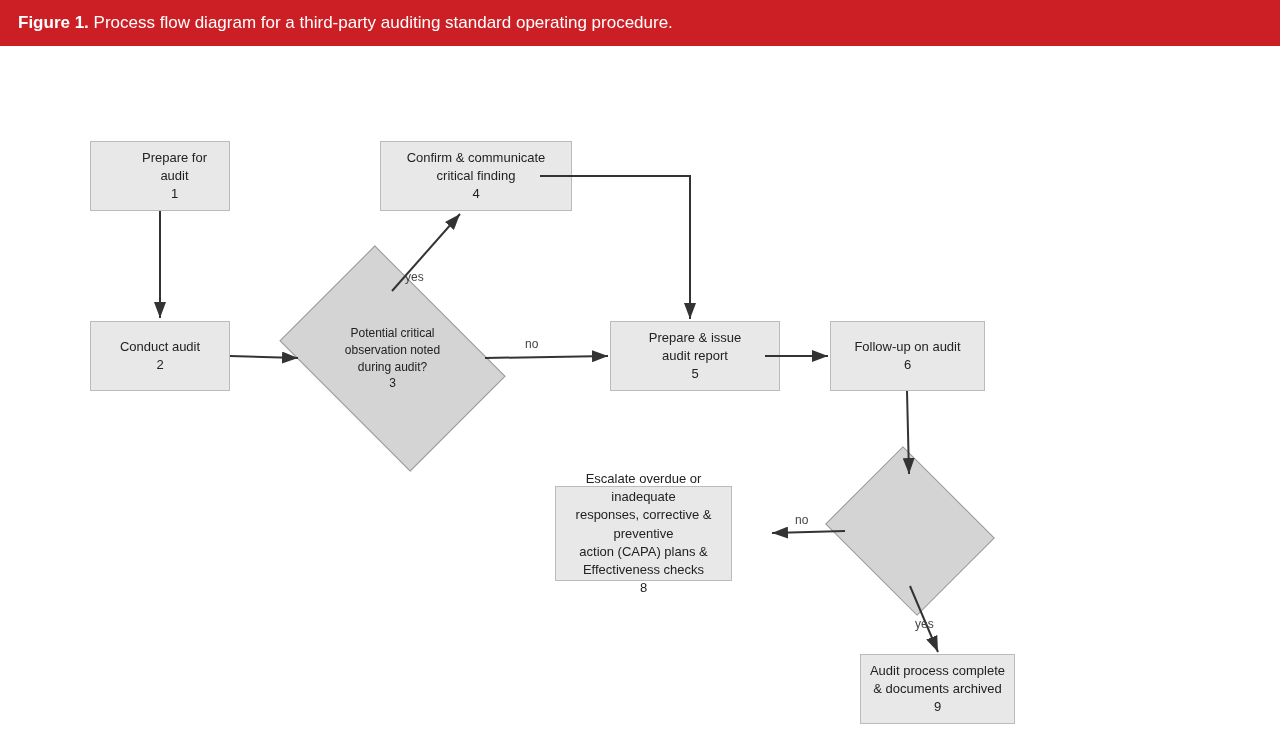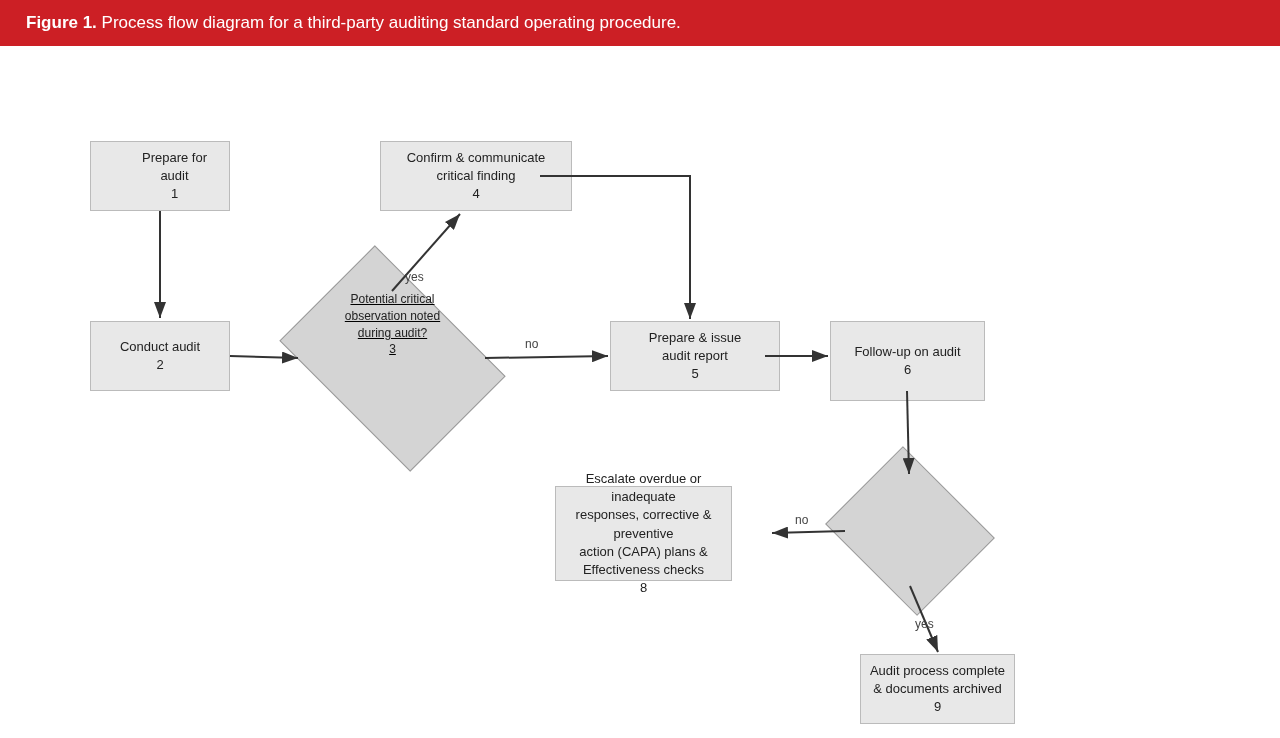--- a/index.html
+++ b/index.html
@@ -15,21 +15,20 @@
       background: #cc1f25;
       color: #fff;
       padding: 12px 18px;
       font-size: 17px;
       font-weight: 400;
       line-height: 1.3;
     }
 
     #header strong {
       font-weight: 700;
-      margin-left: 8px;
     }
 
     #diagram-area {
       background: #fff;
       position: relative;
       width: 1280px;
       height: 690px;
       overflow: hidden;
     }
 
@@ -45,23 +44,22 @@
       font-size: 13px;
       line-height: 1.4;
       color: #222;
       padding: 8px;
     }
 
     
     .diamond-container {
       position: absolute;
       display: flex;
-      align-items: flex-start;
+      align-items: center;
       justify-content: center;
-      text-decoration: underline;
     }
 
     .diamond {
       width: 100%;
       height: 100%;
       background: #d4d4d4;
       border: 1px solid #999;
       transform: rotate(45deg);
       position: absolute;
     }
@@ -122,21 +120,21 @@
   </div>
 
   <div class="flow-box" style="left:380px; top:95px; width:192px; height:70px;">
     <span>Confirm &amp; communicate<br>critical finding<br>4</span>
   </div>
 
   <div class="flow-box" style="left:610px; top:275px; width:170px; height:70px;">
     <span>Prepare &amp; issue<br>audit report<br>5</span>
   </div>
 
-  <div class="flow-box" style="left:830px; top:275px; width:155px; height:80px;text-align:center;">
+  <div class="flow-box" style="left:830px; top:275px; width:155px; height:70px;text-align:center;">
     <span>Follow-up on audit<br>6</span>
   </div>
 
   <div class="diamond-container" style="left:845px; top:430px; width:130px; height:110px;">
     <div class="diamond"></div>
   </div>
 
   <div class="flow-box" style="left:555px; top:440px; width:177px; height:95px;">
     <span>Escalate overdue or inadequate<br>responses, corrective &amp; preventive<br>action (CAPA) plans &amp;<br>Effectiveness checks<br>8</span>
   </div>

